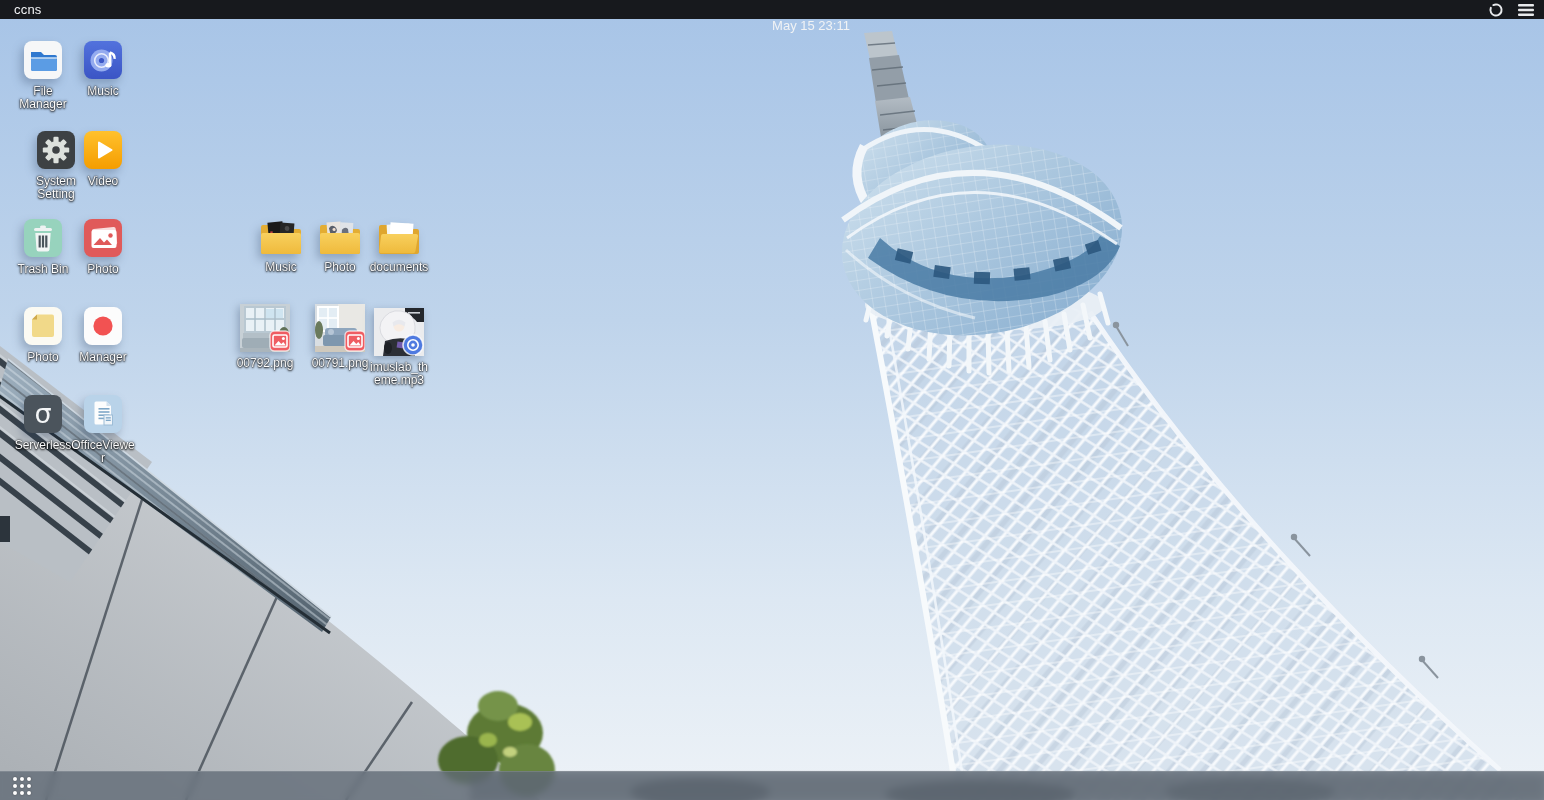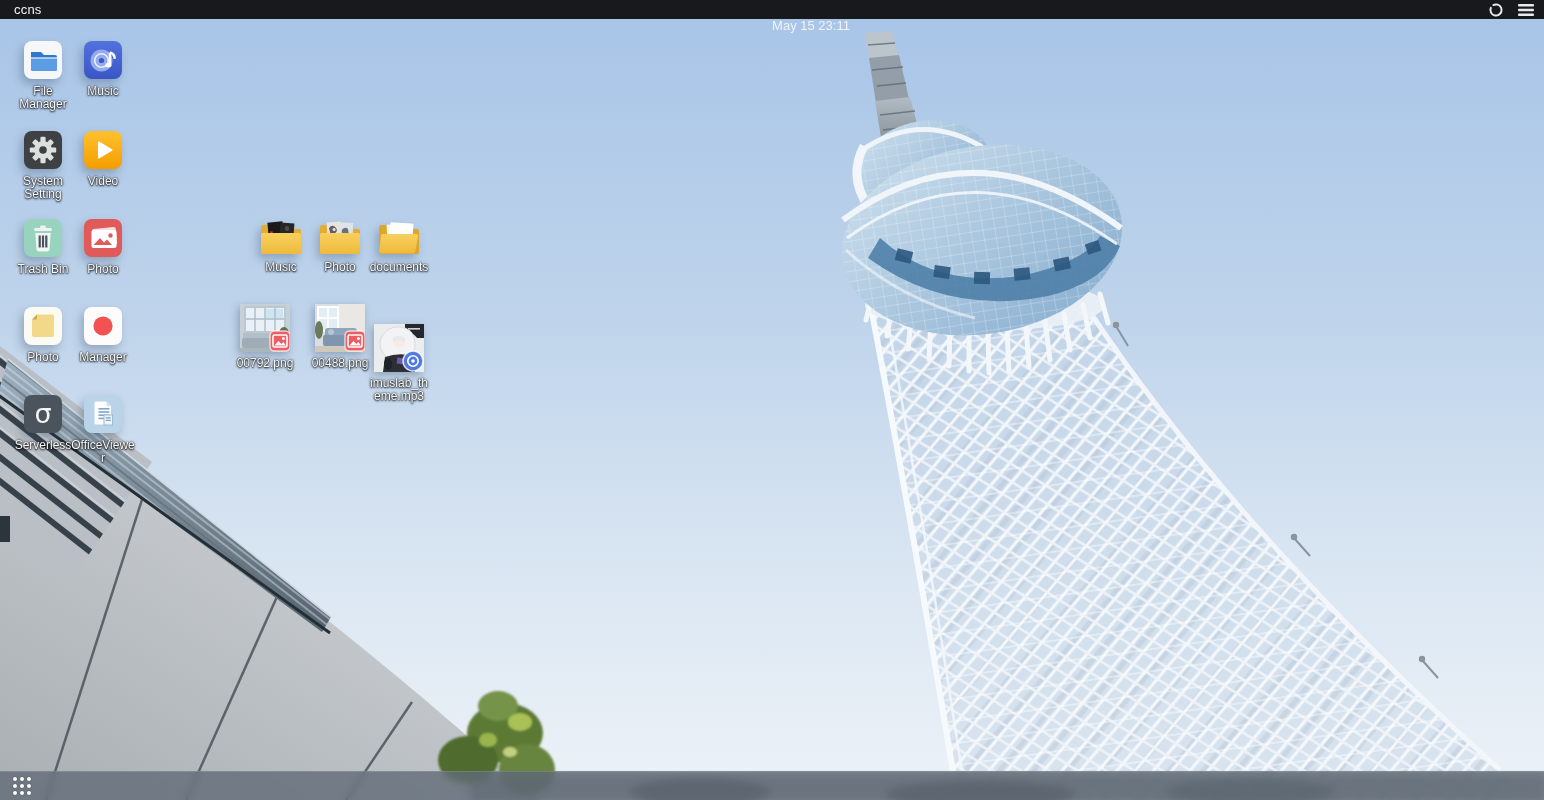--- a/index.html
+++ b/index.html
@@ -286,21 +286,21 @@
       <circle cx="18.5" cy="20.5" r="11" fill="#94abef"></circle>
       <circle cx="18.5" cy="20.5" r="6.8" fill="none" stroke="#e8edfc" stroke-width="1.6"></circle>
       <circle cx="18.5" cy="20.5" r="2.6" fill="#3c57c6"></circle>
       <path d="M27 12.5 v12" stroke="#fff" stroke-width="2.4"></path>
       <path d="M27 12.5 q5 1.6 4.6 6.4" stroke="#fff" stroke-width="2.4" fill="none"></path>
       <ellipse cx="25.4" cy="25.2" rx="3" ry="2.2" fill="#fff"></ellipse>
     </svg>
     <div class="dlabel">Music</div>
   </div>
 
-  <div class="dicon" style="left:11px;top:130px">
+  <div class="dicon" style="left:24px;top:130px">
     <svg class="glyph" width="40" height="40" viewBox="0 0 40 40">
       <rect x="1" y="1" width="38" height="38" rx="8" fill="#3d4144"></rect>
       <g fill="#dde1dd" transform="translate(20,20)">
         <circle r="9"></circle>
         <rect x="-2.6" y="-13.2" width="5.2" height="5.4" rx="1.2"></rect>
         <rect x="-2.6" y="-13.2" width="5.2" height="5.4" rx="1.2" transform="rotate(45)"></rect>
         <rect x="-2.6" y="-13.2" width="5.2" height="5.4" rx="1.2" transform="rotate(90)"></rect>
         <rect x="-2.6" y="-13.2" width="5.2" height="5.4" rx="1.2" transform="rotate(135)"></rect>
         <rect x="-2.6" y="-13.2" width="5.2" height="5.4" rx="1.2" transform="rotate(180)"></rect>
         <rect x="-2.6" y="-13.2" width="5.2" height="5.4" rx="1.2" transform="rotate(225)"></rect>
@@ -470,24 +470,24 @@
       <rect x="8" y="31" width="36" height="11" rx="2" fill="#7e97ae"></rect>
       <circle cx="16" cy="28" r="3" fill="#b6c6d6"></circle>
       <rect y="42" width="50" height="6" fill="#cfc9bd"></rect>
       <g transform="translate(30,27)">
         <rect width="20" height="20" rx="4.5" fill="#ef5d62" stroke="#ffffff" stroke-opacity=".7" stroke-width="1.4"></rect>
         <rect x="3" y="4" width="14" height="12" rx="1.5" fill="none" stroke="#fff" stroke-width="1.6"></rect>
         <circle cx="13.4" cy="7.4" r="1.5" fill="#fff"></circle>
         <path d="M4.5 14.5 l4 -4.6 2.8 3 2 -2 2.6 3.6 Z" fill="#fff"></path>
       </g>
     </svg>
-    <div class="dlabel">00488.png</div>
-  </div>
-
-  <div class="dicon" style="left:367px;top:324px">
+    <div class="dlabel">00791.png</div>
+  </div>
+
+  <div class="dicon" style="left:367px;top:308px">
     <svg class="thumb" width="50" height="48" viewBox="0 0 50 48">
       <rect width="50" height="48" fill="#ebecee"></rect>
       <rect x="31" y="0" width="19" height="14" fill="#24272c"></rect>
       <rect x="34" y="4" width="12" height="1.6" fill="#cfd2d8"></rect>
       <path d="M38 12 Q47 19 43 32" stroke="#eceef1" stroke-width="4.5" fill="none"></path>
       <path d="M7 14 Q14 1 27 3 Q40 5 41 18 Q42 30 33 33 L14 34 Q3 26 7 14 Z" fill="#f3f3f5" stroke="#dadbe0" stroke-width="1"></path>
       <circle cx="25" cy="18" r="5.5" fill="#f8ece2"></circle>
       <path d="M18.5 14.5 q6.5 -5.5 13 0 l-1 4 q-5.5 -4.5 -11 0 Z" fill="#e8e9ee"></path>
       <path d="M11 33 Q25 28 39 32 L41 48 H9 Z" fill="#2c2f36"></path>
       <rect x="23" y="34" width="7" height="6" fill="#7159aa" transform="rotate(8 26 37)"></rect>

